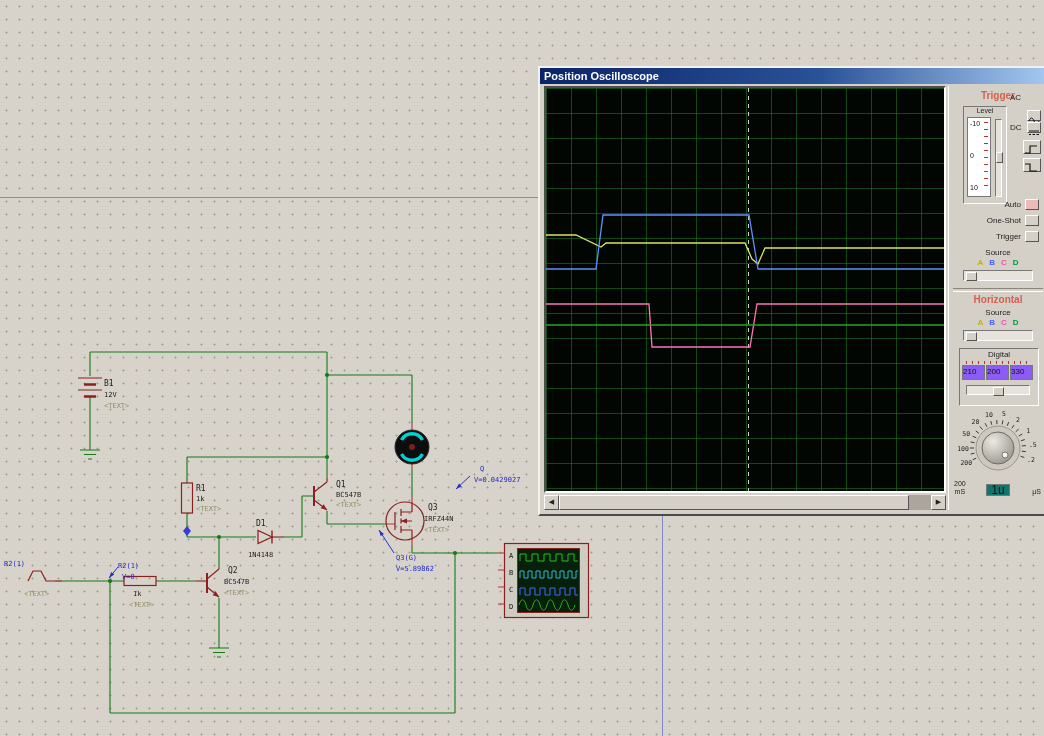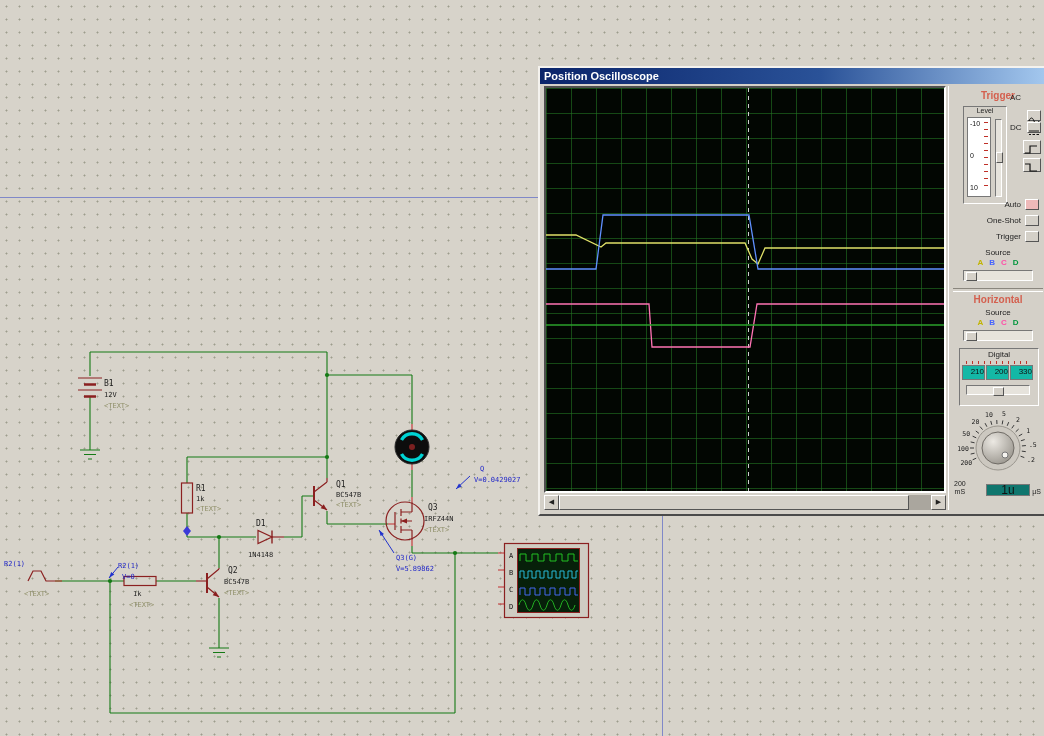--- a/index.html
+++ b/index.html
@@ -67,29 +67,29 @@
     border:1px solid;border-color:#777 #fff #fff #777;box-sizing:border-box;}
   .level-thumb{position:absolute;left:0;top:32px;width:5px;height:9px;background:#d4d0c8;
     border:1px solid;border-color:#fff #555 #555 #fff;}
 
   .pos-group{position:absolute;left:10px;top:262px;width:78px;height:56px;
     border:1px solid;border-color:#777 #fff #fff #777;}
   .pos-label{position:absolute;left:0;right:0;top:1px;text-align:center;font-size:8px;color:#222;}
   .pos-ticks{position:absolute;left:6px;right:6px;top:12px;height:3px;
     background-image:repeating-linear-gradient(to right,#c03028 0 1px,transparent 1px 6px);}
   .pos-nums{position:absolute;left:2px;top:16px;display:flex;gap:1px;}
-  .pos-num{width:23px;height:15px;background:#14b8a6;border:1px solid #777;box-sizing:border-box;
-    font-size:8px;line-height:12px;text-align:right;color:#111;}
+  .pos-num{width:23px;height:15px;background:#8b5cf6;border:1px solid #777;box-sizing:border-box;
+    font-size:8px;line-height:12px;text-align:left;color:#111;}
   .pos-slider{left:6px;top:36px;width:64px;height:10px;}
   .pos-slider .hthumb{left:26px;}
 
   .dial-area{position:absolute;left:0;top:322px;width:98px;height:100px;}
   .dial-face{fill:#ccc8c0;stroke:#9a968e;}
   .dial-min{position:absolute;left:5px;top:72px;font-size:7px;color:#222;text-align:center;line-height:8px;}
-  .tb-display{position:absolute;left:37px;top:76px;width:44px;height:12px;background:#0f766e;
+  .tb-display{position:absolute;left:37px;top:76px;width:24px;height:12px;background:#0f766e;
     border:1px solid #777;box-sizing:border-box;font-size:12px;line-height:10px;text-align:center;color:#111;}
   .dial-us{position:absolute;right:6px;top:80px;font-size:7px;color:#222;}
 </style>
 </head>
 <body>
 
 <div class="canvas">
 
   <svg width="1044" height="736" viewBox="0 0 1044 736" style="position:absolute;inset:0;">
 

